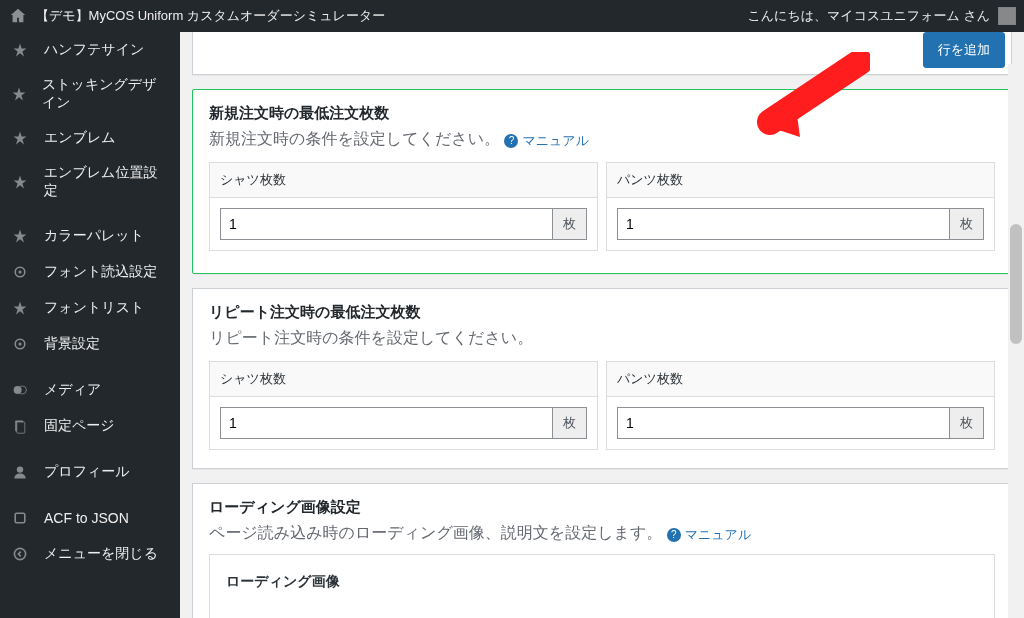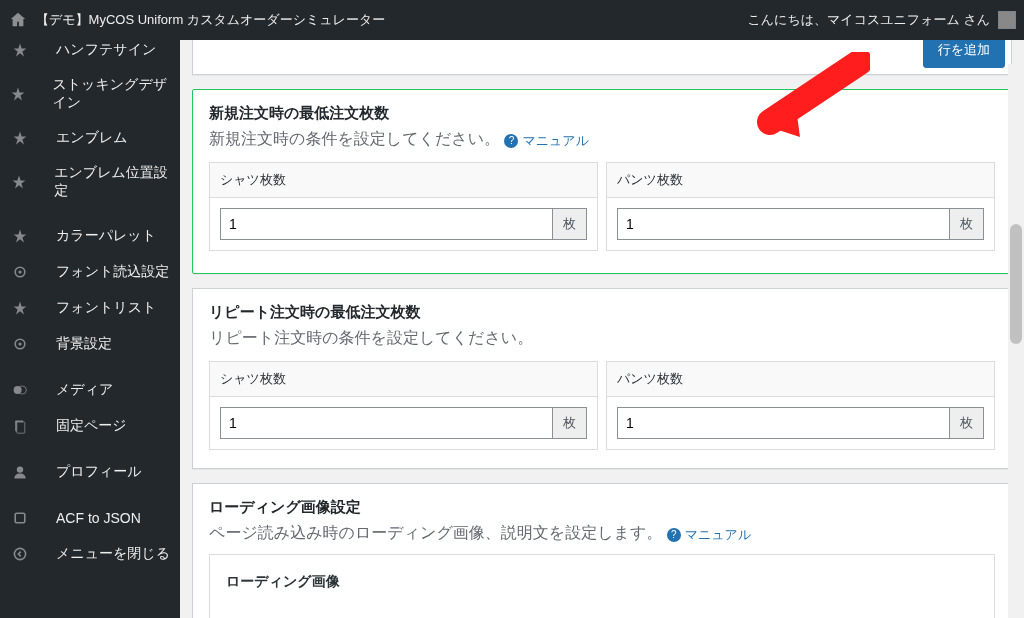--- a/index.html
+++ b/index.html
@@ -1,27 +1,27 @@
 <!DOCTYPE html>
 <html><head>
 <meta charset="utf-8">
 <style>
 * { margin:0; padding:0; box-sizing:border-box; font-family:-apple-system,BlinkMacSystemFont,"Segoe UI","Hiragino Sans","Hiragino Kaku Gothic ProN",Meiryo,sans-serif; }
 body { width:1024px; height:618px; background:#f1f1f1; overflow:hidden; position:relative; }
 
 
-.adminbar { position:absolute; top:0; left:0; right:0; height:40px; background:#23282d; color:#eee; display:flex; align-items:center; font-size:13px; justify-content:space-between; padding:0 8px; z-index:100;gap:37px; }
+.adminbar { position:absolute; top:0; left:0; right:0; height:32px; background:#23282d; color:#eee; display:flex; align-items:center; font-size:13px; justify-content:space-between; padding:0 8px; z-index:100;gap:37px; }
 .adminbar .left { display:flex; align-items:center; gap:8px; }
 .adminbar .right { display:flex; align-items:center; gap:8px; }
 .adminbar .icon { width:20px; height:20px; display:flex; align-items:center; justify-content:center; opacity:.8; }
 .adminbar .avatar { width:18px; height:18px; background:#888; border:1px solid #7c8389; }
 
 
 .sidebar { position:absolute; top:32px; left:0; bottom:0; width:180px; background:#23282d; color:#eee; font-size:14px; overflow:hidden; }
-.sidebar .item { display:flex; align-items:center; gap:26px; padding:8px 10px; color:#eee; cursor:pointer; }
+.sidebar .item { display:flex; align-items:center; gap:14px; padding:8px 10px; color:#eee; cursor:pointer; }
 .sidebar .item .mi { width:20px; height:20px; display:flex; align-items:center; justify-content:center; opacity:.75; }
 .sidebar .sep { height:10px; }
 
 
 .content { position:absolute; top:32px; left:180px; right:0; bottom:0; background:#f1f1f1; overflow:hidden; }
 .scroll { margin:0 12px; height:100%; overflow:auto; }
 .panel { background:#fff; border:1px solid #ccd0d4; box-shadow:0 1px 1px rgba(0,0,0,.04); margin-bottom:14px; }
 
 .addrow-wrap { display:flex; justify-content:flex-end; padding:0 6px; }
 .btn { background:#2271b1; color:#fff; border:1px solid #2271b1; padding:8px 14px; font-size:13px; border-radius:3px; cursor:pointer; }

